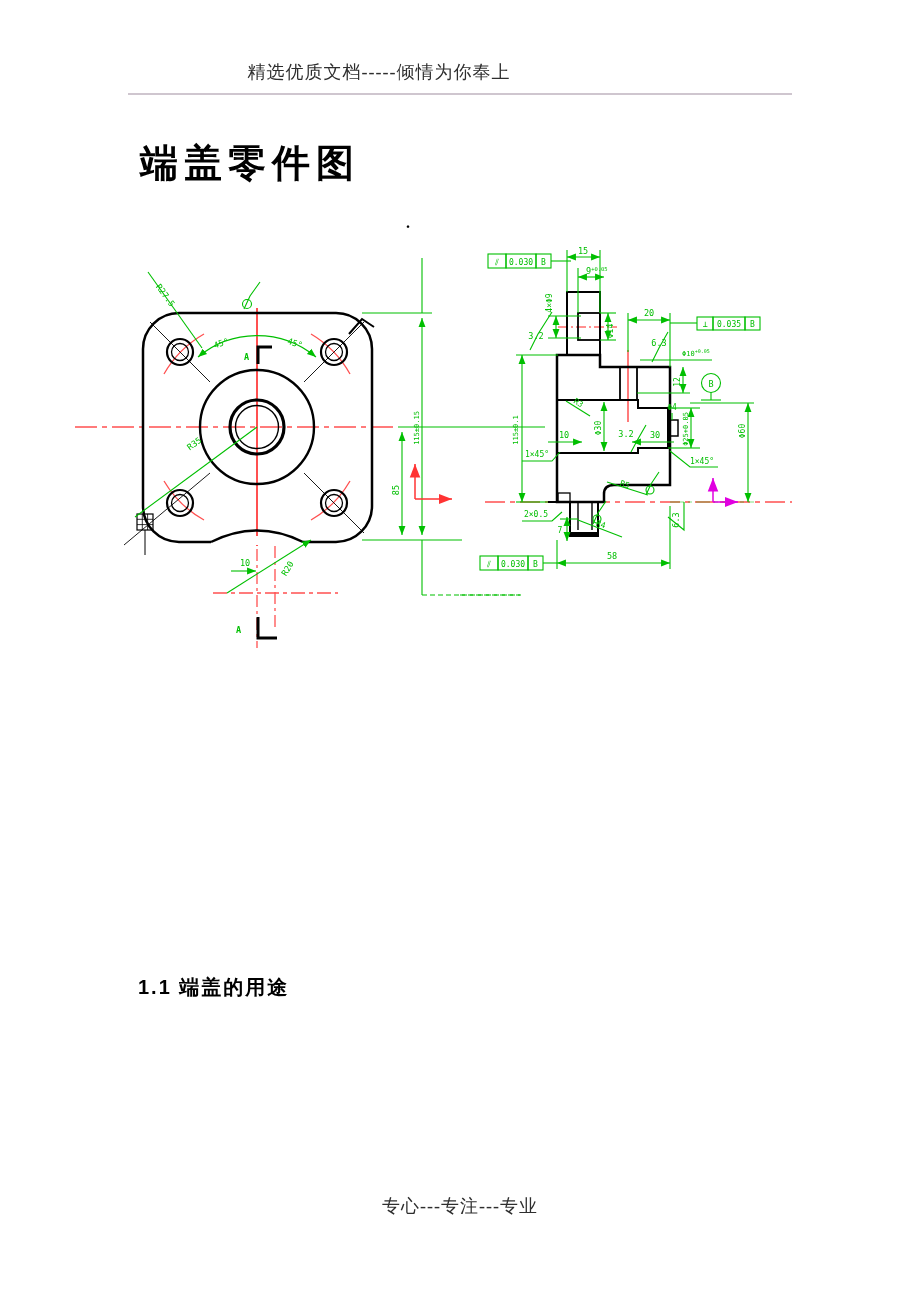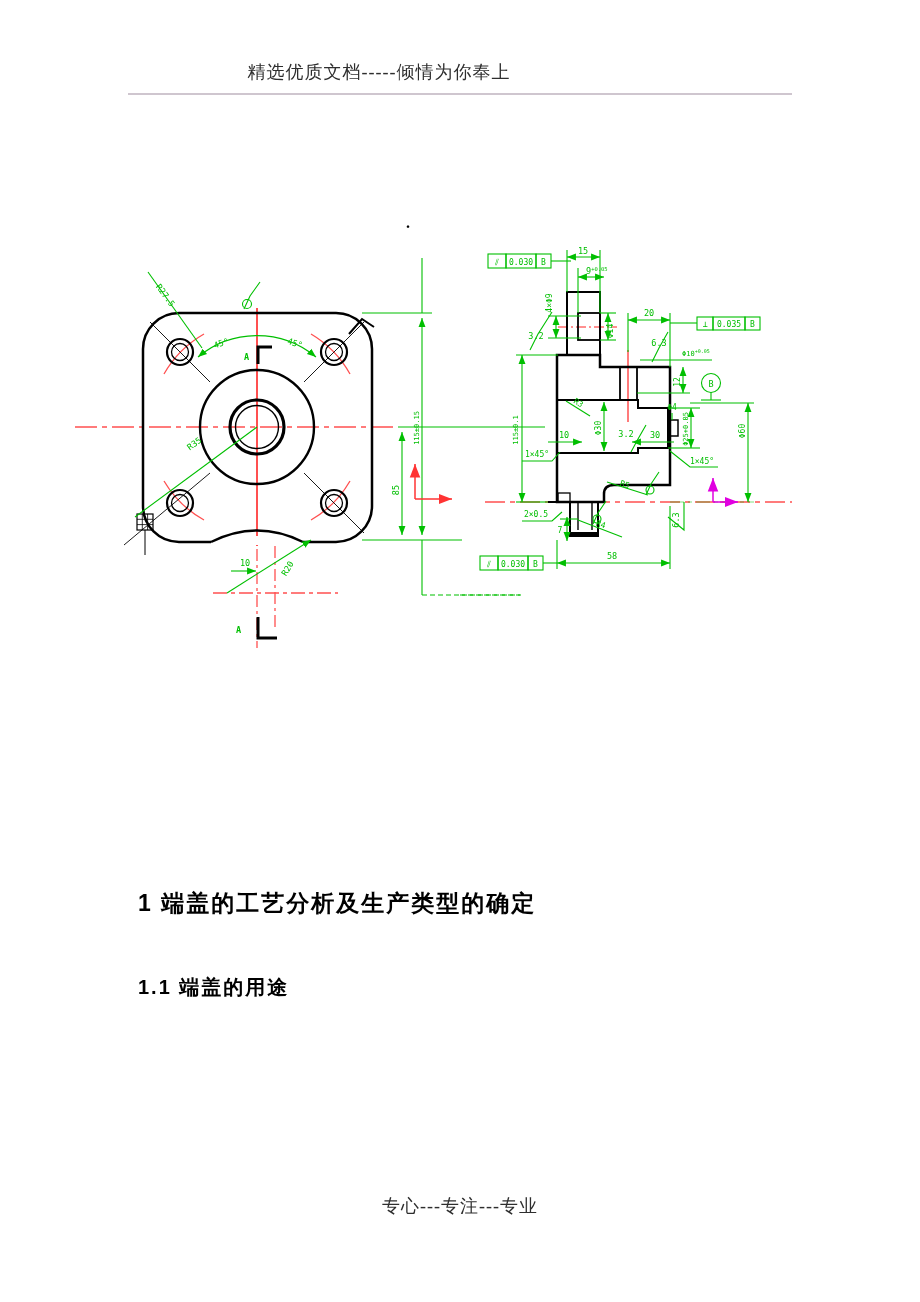--- a/index.html
+++ b/index.html
@@ -21,20 +21,21 @@
   .gt7{font-size:7px;}.gt8{font-size:8px;}
   text{user-select:none;}
 </style>
 </head>
 <body>
 
 <div class="page">
 
   <div class="hdr">精选优质文档-----倾情为你奉上</div>
   <div class="hdr-line"></div>
+  <div class="title">端盖零件图</div>
   <div class="dot">.</div>
 
   <svg width="920" height="440" style="top:225px;left:0;" viewBox="0 225 920 440">
     <defs>
       <pattern id="hatch" width="7" height="7" patternUnits="userSpaceOnUse" patternTransform="rotate(-45)">
         <rect width="7" height="7" fill="#ffffff"></rect>
         <line x1="0" y1="3.5" x2="7" y2="3.5" stroke="#8ce8f2" stroke-width="1.7"></line>
       </pattern>
       <marker id="mg" viewBox="0 0 10 10" refX="9" refY="5" markerWidth="9" markerHeight="9" orient="auto-start-reverse">
         <path d="M0,1.5 L9,5 L0,8.5 z" fill="#00bf00"></path>
@@ -268,17 +269,16 @@
       <text class="gt" transform="rotate(-90 679 520)" x="679" y="520" text-anchor="middle" font-size="6.5">6.3</text>
       <text class="gt" x="612" y="559" text-anchor="middle">58</text>
 
       <g>
         <line x1="713" y1="502" x2="713" y2="478" stroke="#e000e0" stroke-width="1.5" marker-end="url(#mm)"></line>
         <line x1="713" y1="502" x2="738" y2="502" stroke="#e000e0" stroke-width="1.5" marker-end="url(#mm)"></line>
       </g>
     </g>
   </svg>
 
-  <div class="h1">1 端盖的工艺分析及生产类型的确定</div>
   <div class="h2">1.1 端盖的用途</div>
   <div class="ftr">专心---专注---专业</div>
 
 </div>
 
 </body></html>

